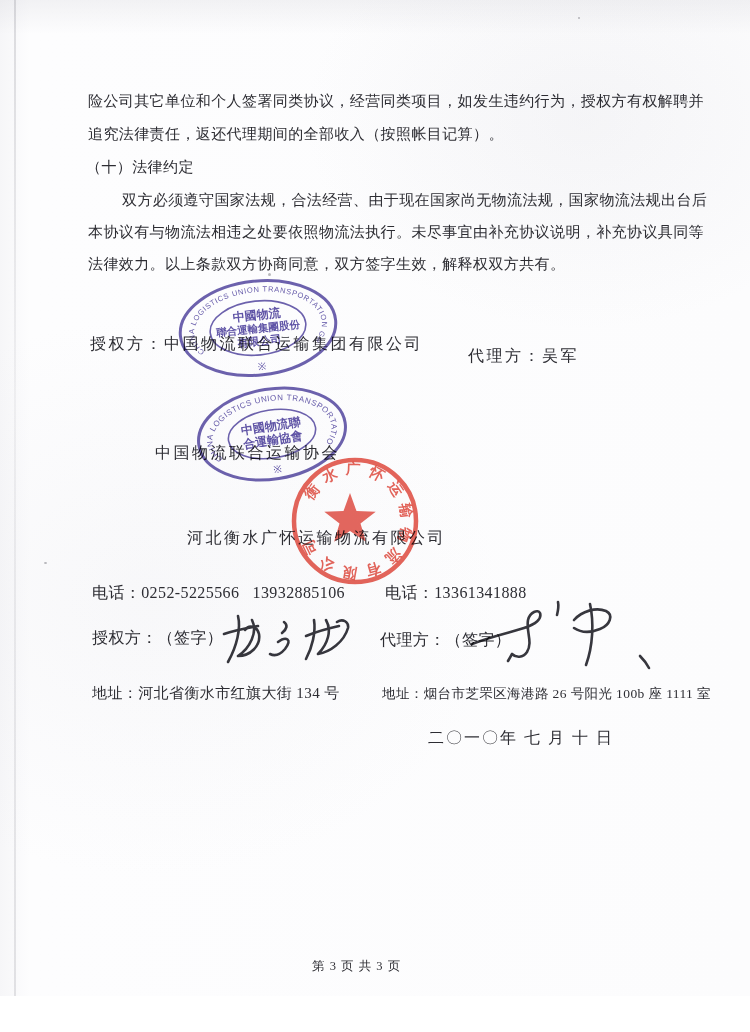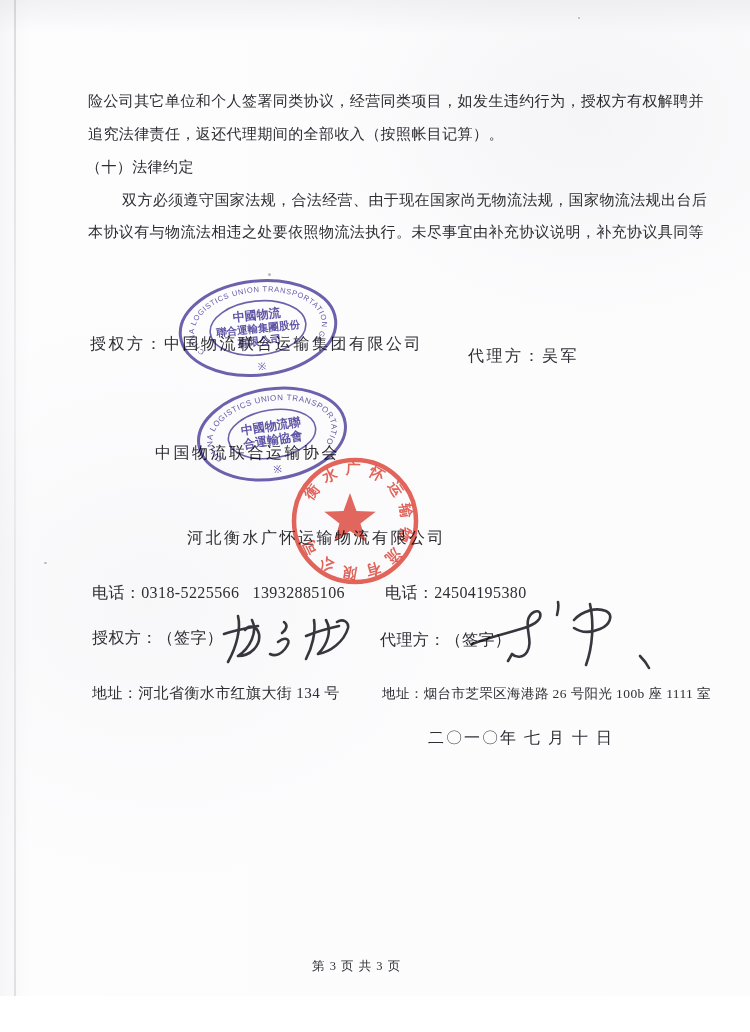--- a/index.html
+++ b/index.html
@@ -39,28 +39,29 @@
   <div class="crease"></div>
   <div class="speck" style="left:268px;top:273px;width:3px;height:3px;"></div>
   <div class="speck" style="left:44px;top:562px;width:3px;height:2px;"></div>
   <div class="speck" style="left:578px;top:17px;width:2px;height:2px;"></div>
 
   <div class="txt" style="left:88px;top:92px;">险公司其它单位和个人签署同类协议，经营同类项目，如发生违约行为，授权方有权解聘并</div>
   <div class="txt" style="left:88px;top:125px;">追究法律责任，返还代理期间的全部收入（按照帐目记算）。</div>
   <div class="txt" style="left:86px;top:158px;">（十）法律约定</div>
   <div class="txt" style="left:122px;top:191px;">双方必须遵守国家法规，合法经营、由于现在国家尚无物流法规，国家物流法规出台后</div>
   <div class="txt" style="left:88px;top:223px;">本协议有与物流法相违之处要依照物流法执行。未尽事宜由补充协议说明，补充协议具同等</div>
+  <div class="txt" style="left:88px;top:255px;">法律效力。以上条款双方协商同意，双方签字生效，解释权双方共有。</div>
 
   <div class="txt party" style="left:90px;top:334px;">授权方：中国物流联合运输集团有限公司</div>
   <div class="txt party" style="left:468px;top:346px;">代理方：吴军</div>
   <div class="txt party" style="left:155px;top:436px;margin-top:7px;">中国物流联合运输协会</div>
   <div class="txt party" style="left:155px;top:528px;margin-left:32px;">河北衡水广怀运输物流有限公司</div>
 
-  <div class="txt" style="left:92px;top:583px;font-size:16px;">电话：0318-5225566   13932885106</div>
-  <div class="txt" style="left:385px;top:583px;font-size:16px;">电话：24504195380</div>
+  <div class="txt" style="left:92px;top:583px;font-size:16px;">电话：0252-5225566   13932885106</div>
+  <div class="txt" style="left:385px;top:583px;font-size:16px;">电话：13361341888</div>
 
   <div class="txt" style="left:92px;top:628px;font-size:16px;">授权方：（签字）</div>
   <div class="txt" style="left:380px;top:630px;font-size:16px;">代理方：（签字）</div>
 
   <div class="txt" style="left:92px;top:684px;font-size:15px;">地址：河北省衡水市红旗大街 134 号</div>
   <div class="txt" style="left:382px;top:685px;font-size:13.5px;">地址：烟台市芝罘区海港路 26 号阳光 100b 座 1111 室</div>
 
   <div class="txt" style="left:412px;top:728px;font-size:16px;letter-spacing:2px;margin-left:16px;">二〇一〇年 七 月 十 日</div>
   <div class="txt" style="left:312px;top:958px;font-size:12.5px;letter-spacing:1px;">第 3 页 共 3 页</div>
 

